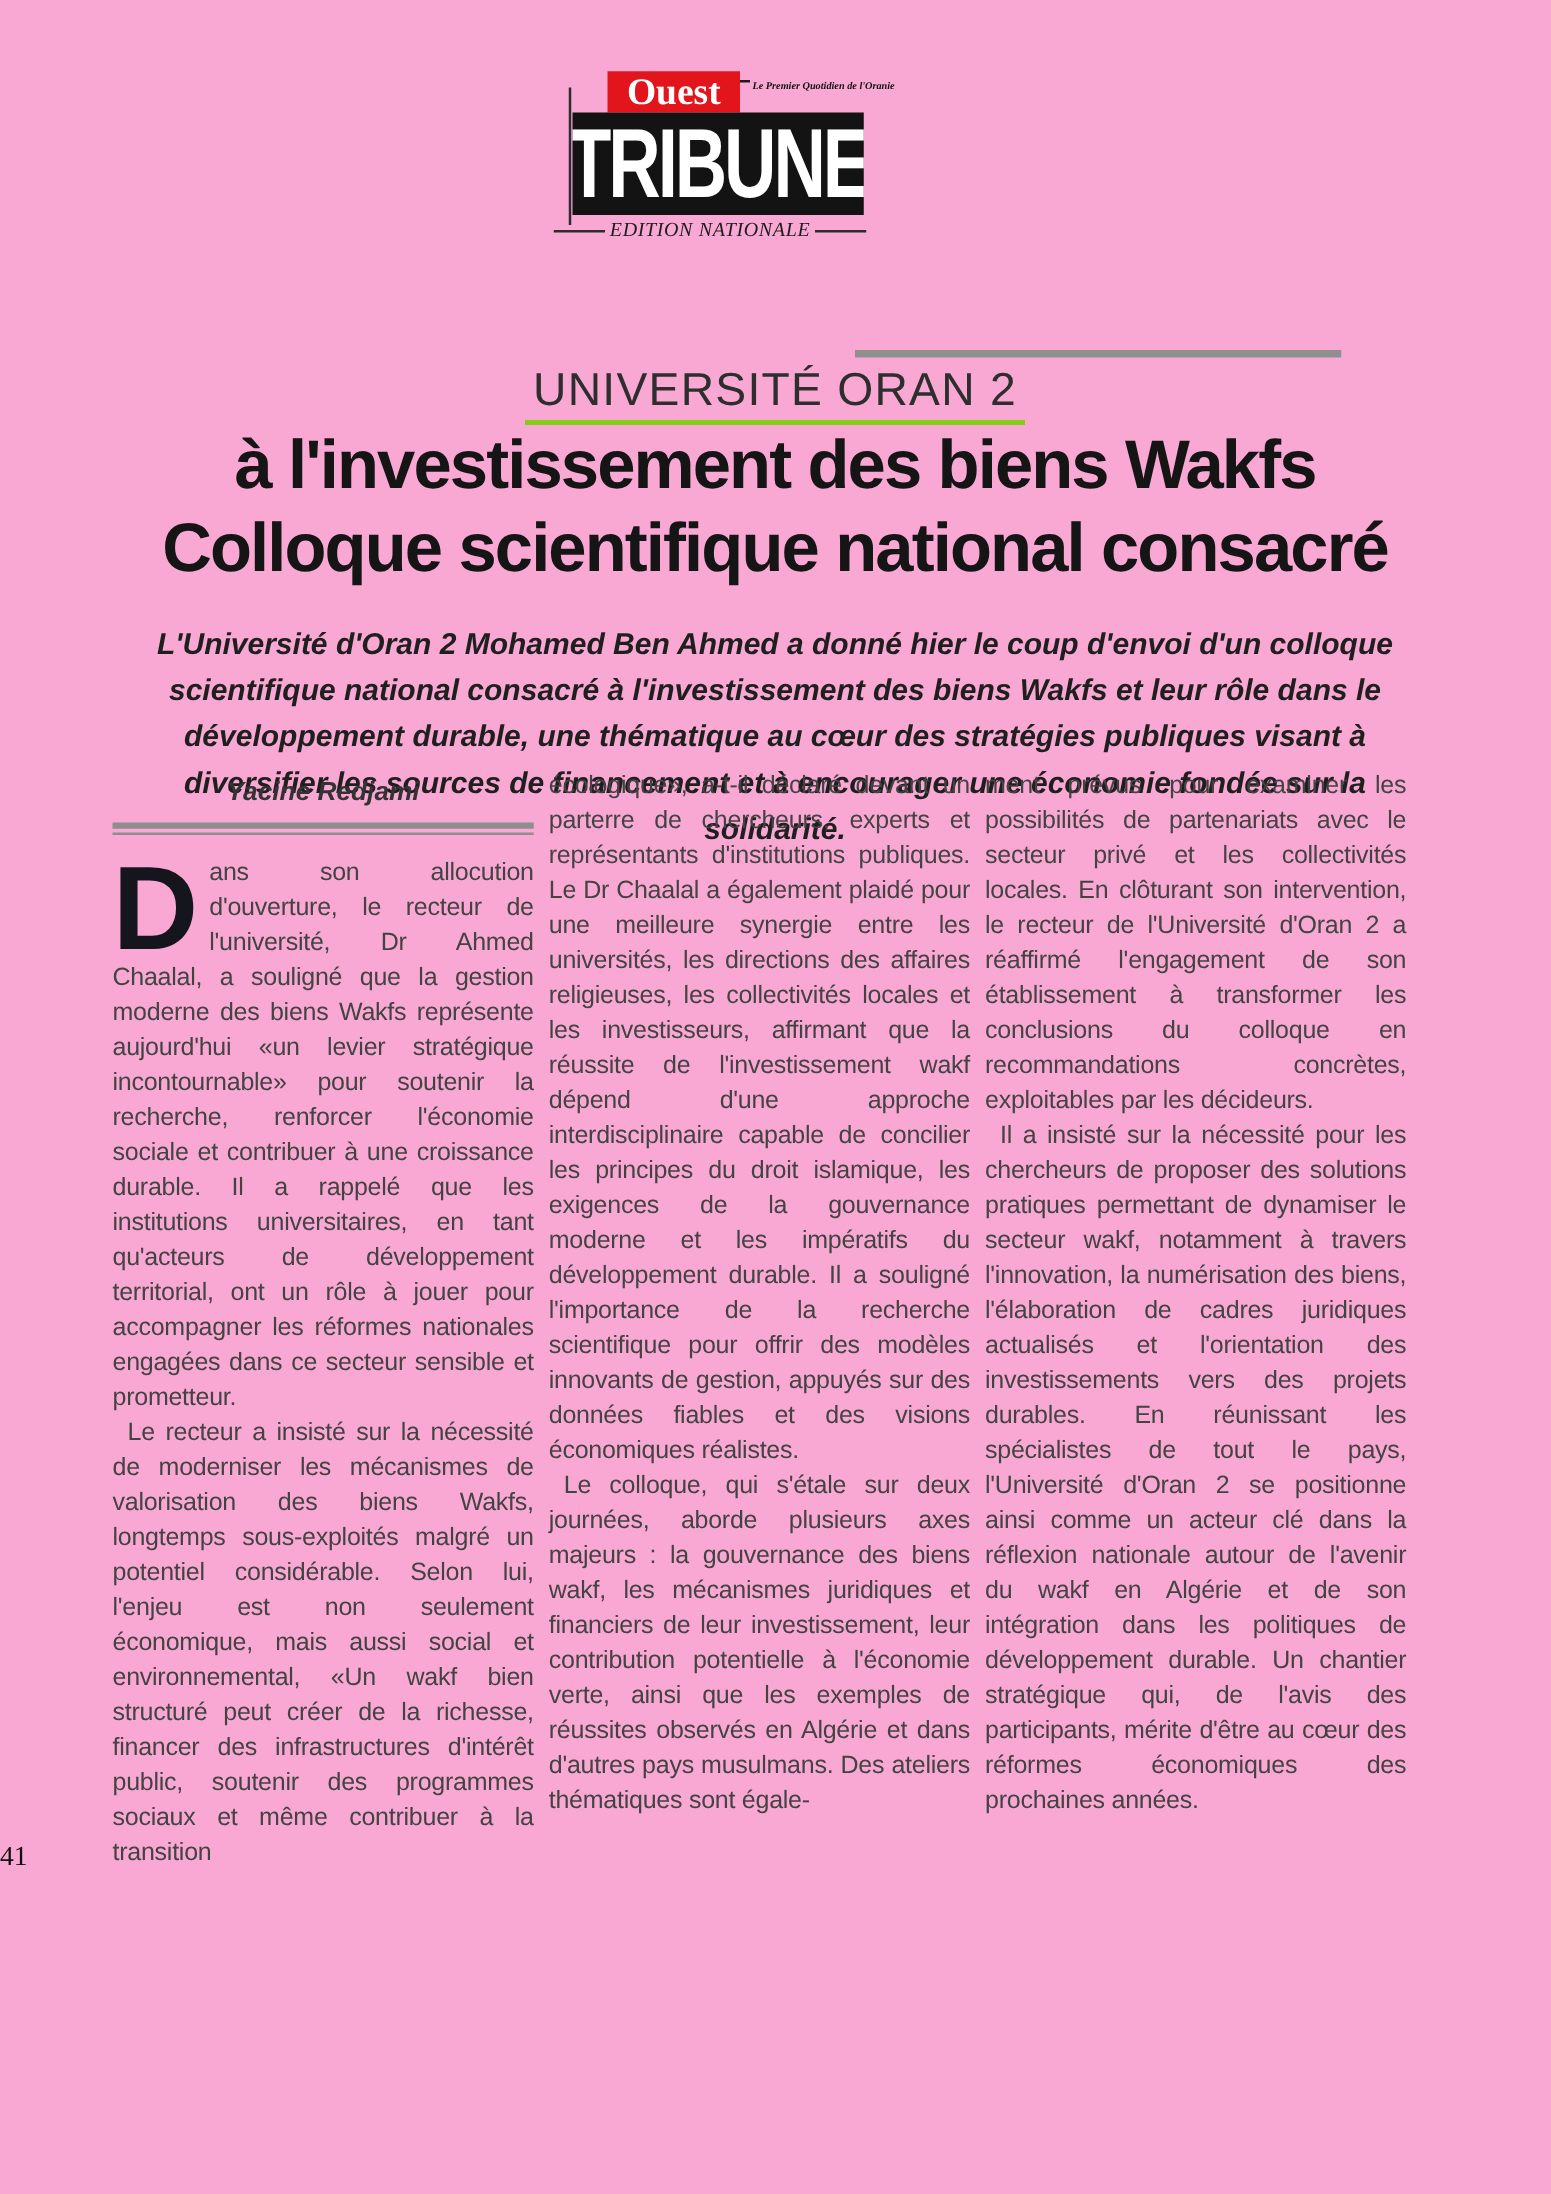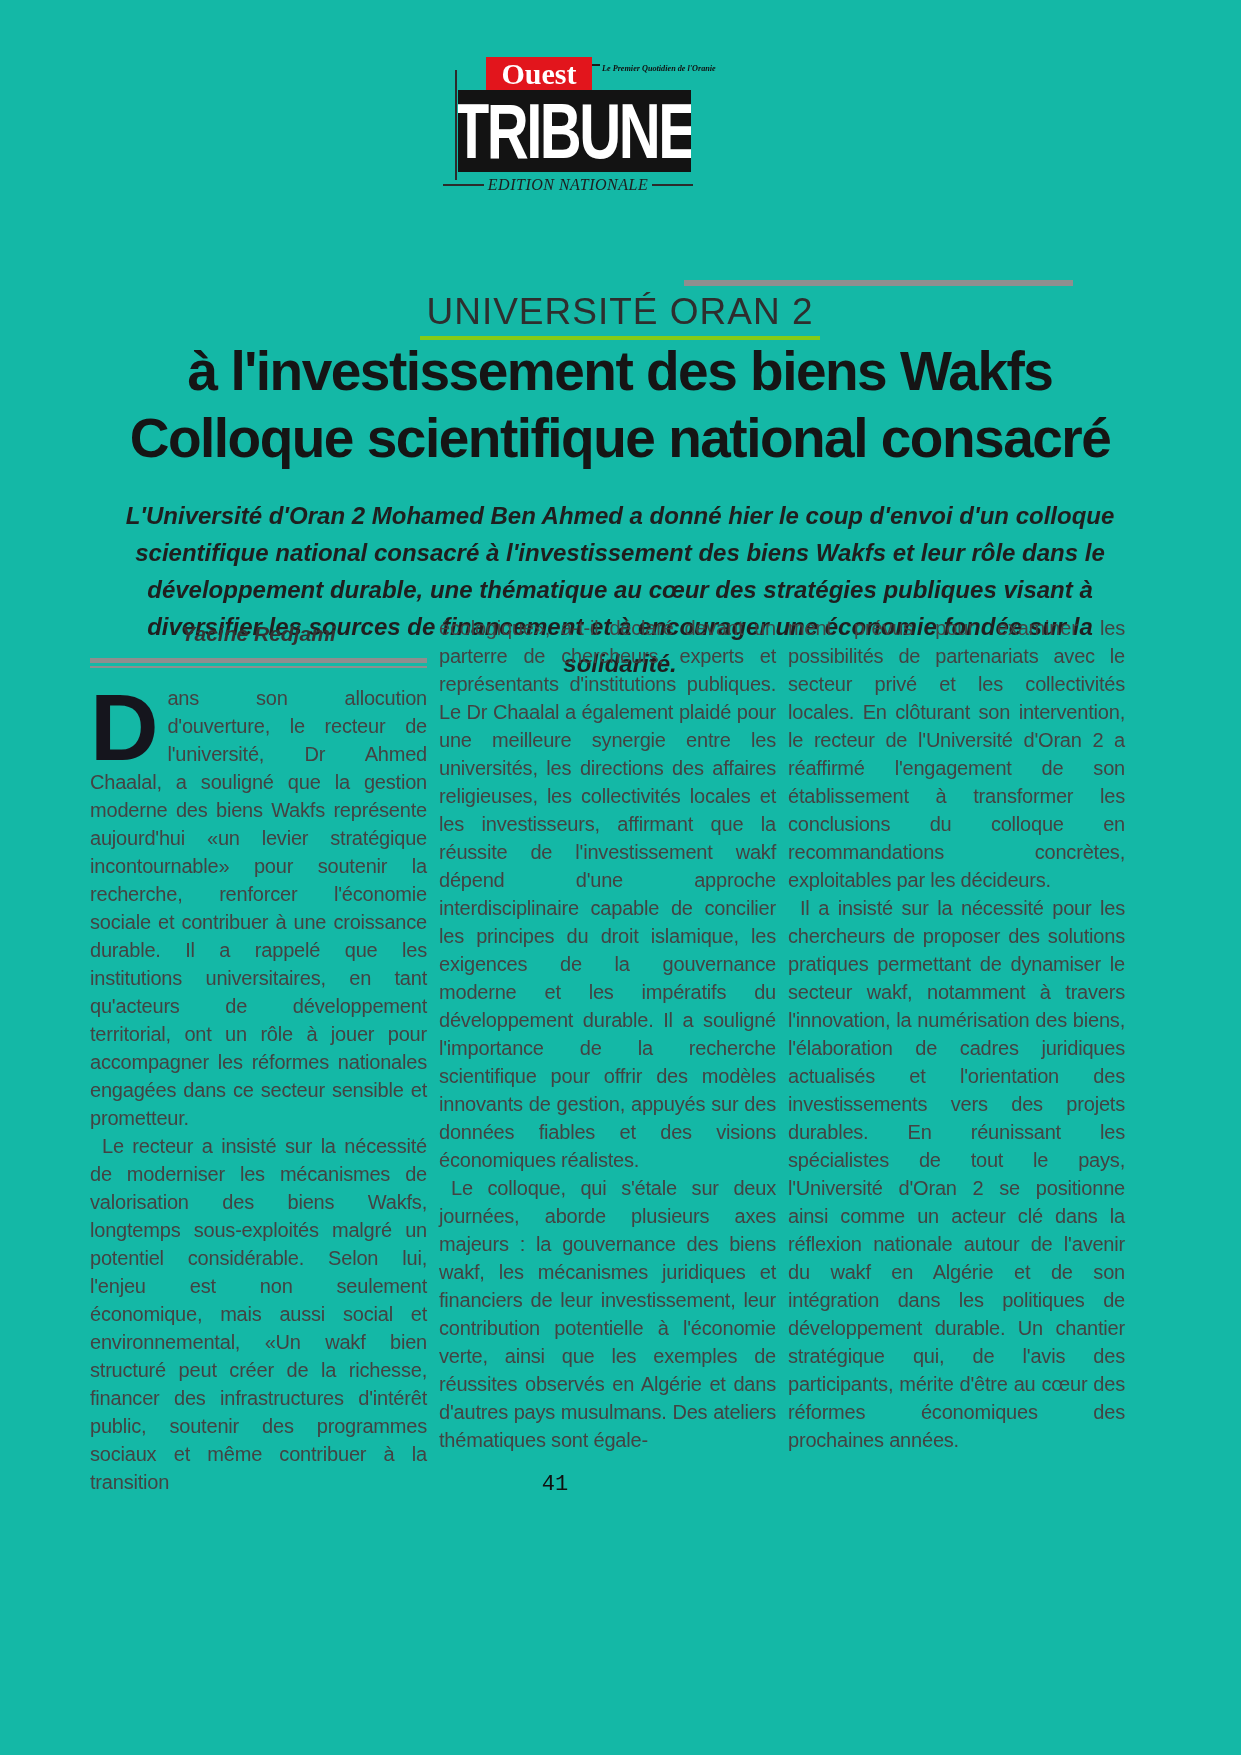--- a/index.html
+++ b/index.html
@@ -1,21 +1,21 @@
 <!DOCTYPE html>
 <html lang="fr"><head>
 <meta charset="utf-8">
 <style>
   html, body { margin: 0; padding: 0; background: #e9e9e9; }
   .page {
     position: relative;
     width: 1241px;
     height: 1755px;
     margin: 0 auto;
-    background: #14b8a6;
+    background: #f9a8d4;
     font-family: "Liberation Sans", sans-serif;
     overflow: hidden;
   }
 
   
   .masthead { position: absolute; left: 443px; top: 48px; width: 250px; height: 142px; }
   .masthead .vline { position: absolute; left: 12px; top: 22px; width: 2px; height: 110px; background: #2c2c2c; }
   .masthead .redbox {
     position: absolute; left: 43px; top: 9px; width: 106px; height: 33px;
     background: #e2151c; display: flex; align-items: center; justify-content: center;
@@ -89,22 +89,22 @@
     text-align: justify; letter-spacing: -0.2px;
   }
   .col p + p { text-indent: 12px; }
   .dropcap {
     float: left; font-size: 95px; line-height: 76px; font-weight: 700;
     color: #15151d; padding: 5px 9px 0 0;
   }
 
   
   .page-number {
-    position: absolute; top: 1472px; left: 0; width: 1110px; text-align: center;
-    font-family: Liberation Mono, monospace; font-size: 22px; color: #101010;
+    position: absolute; top: 1472px; left: 0; width: 1110px; 
+    font-family: Liberation Serif, serif; font-size: 22px; color: #101010;
   }
 </style>
 </head>
 <body>
 
 <div class="page">
 
   <div class="masthead">
     <div class="vline"></div>
     <div class="redbox">

